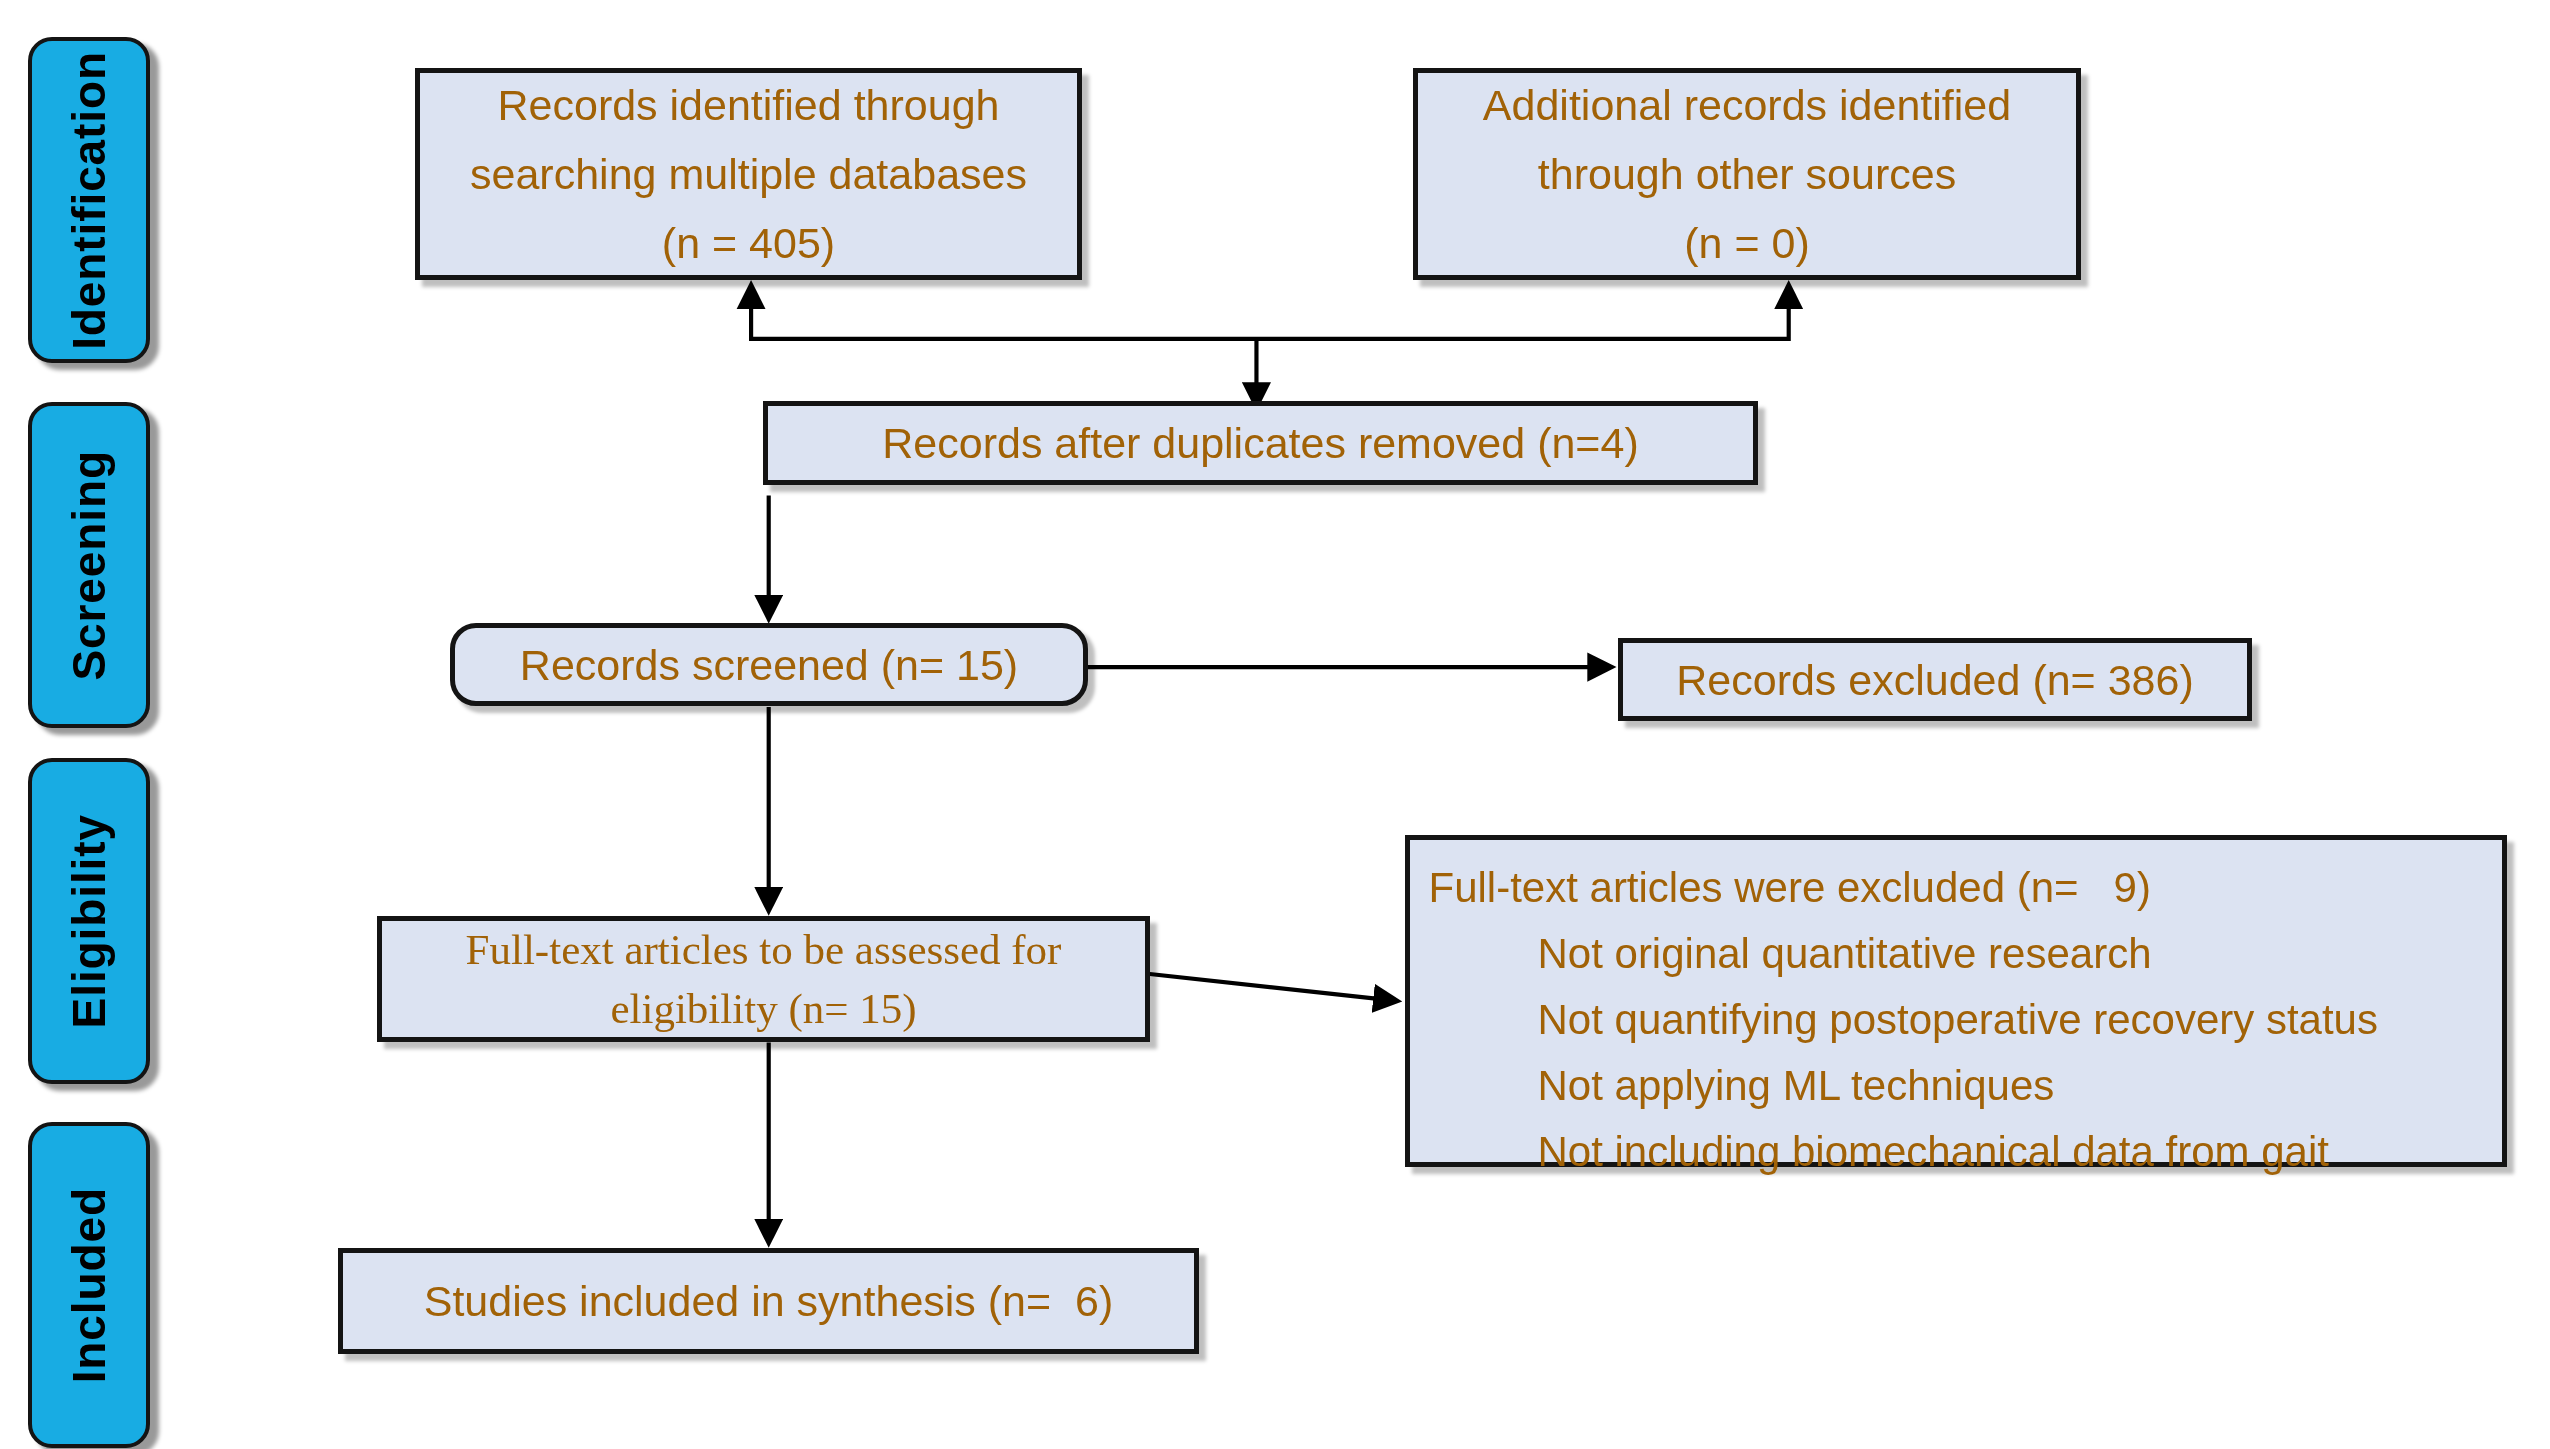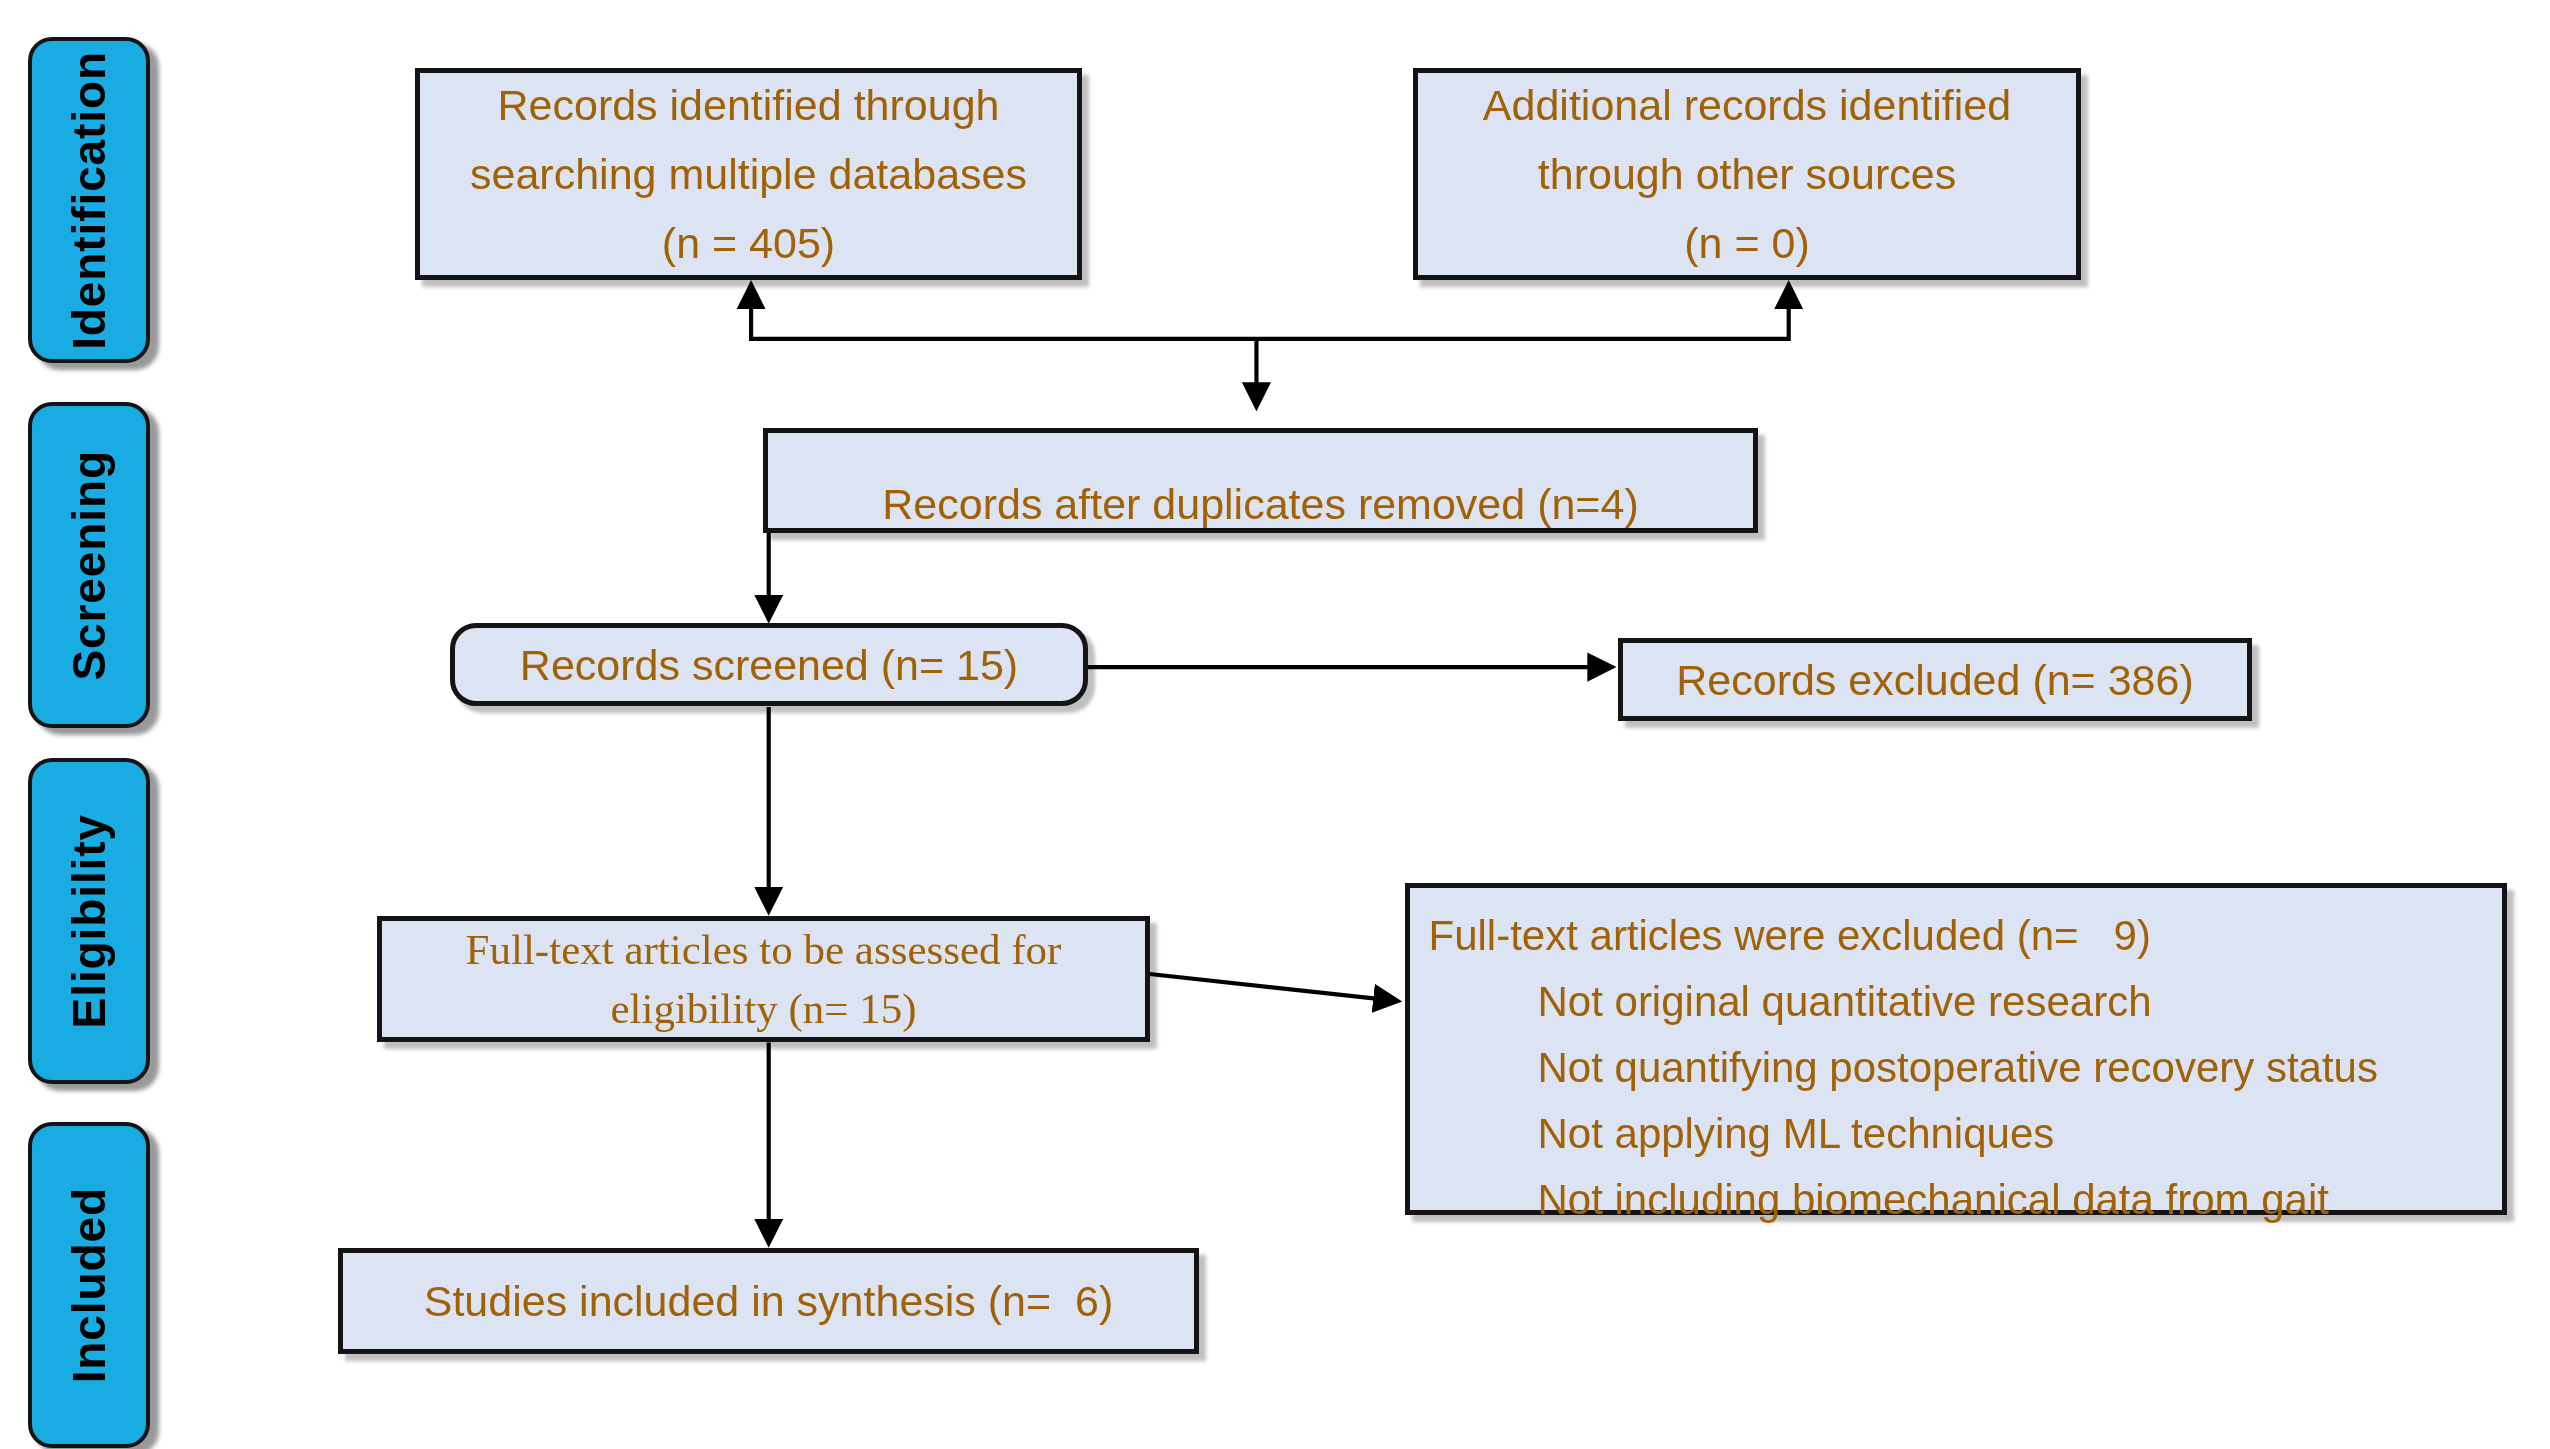--- a/index.html
+++ b/index.html
@@ -63,21 +63,20 @@
     line-height: 69px;
     white-space: pre;
   }
   .fbox.single .line { line-height: 48px; }
 
   .fbox.reasons {
     align-items: flex-start;
     justify-content: flex-start;
     text-align: left;
     padding: 15px 18.5px;
-    margin-top: 48px;
   }
   .fbox.reasons .line {
     font-size: 42px;
     line-height: 66px;
   }
   .fbox.reasons .indent { padding-left: 109px; }
 
   
   svg.wires {
     position: absolute;
@@ -130,21 +129,21 @@
     <span class="line">searching multiple databases</span>
     <span class="line">(n = 405)</span>
   </div>
 
   <div class="fbox" style="left:1413px; top:68px; width:668px; height:212px;">
     <span class="line">Additional records identified</span>
     <span class="line">through other sources</span>
     <span class="line">(n = 0)</span>
   </div>
 
-  <div class="fbox single" style="left:763px; top:428px; width:995px; height:105px;justify-content:flex-end;">
+  <div class="fbox single" style="left:763px; top:401px; width:995px; height:84px;">
     <span class="line">Records after duplicates removed (n=4)</span>
   </div>
 
   <div class="fbox single" style="left:450px; top:623px; width:638px; height:83px;border-radius:26px;">
     <span class="line">Records screened (n= 15)</span>
   </div>
 
   <div class="fbox single" style="left:1618px; top:638px; width:634px; height:83px;">
     <span class="line">Records excluded (n= 386)</span>
   </div>

